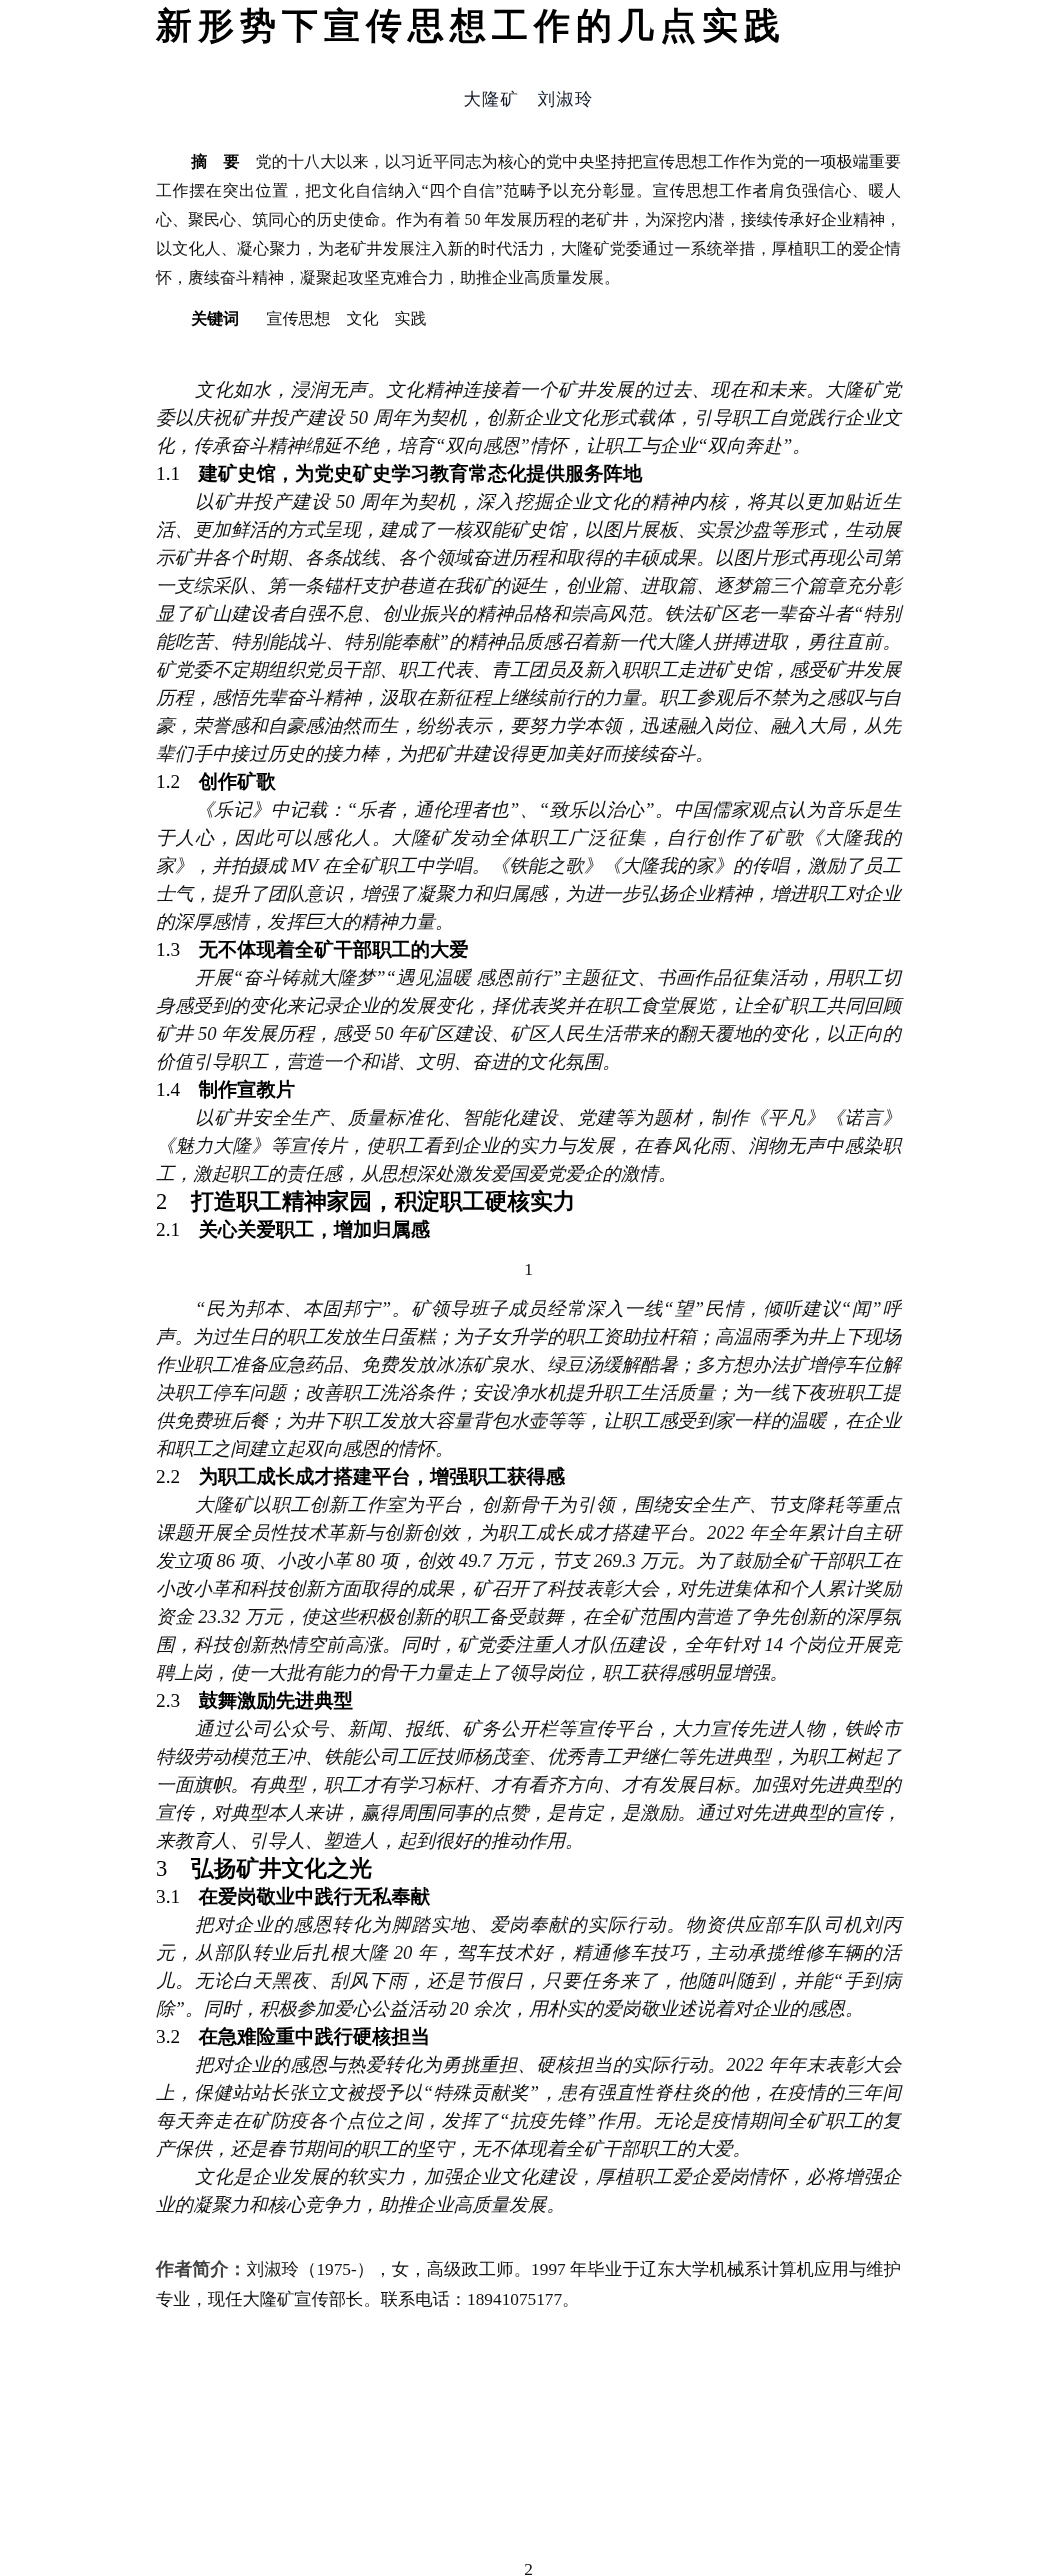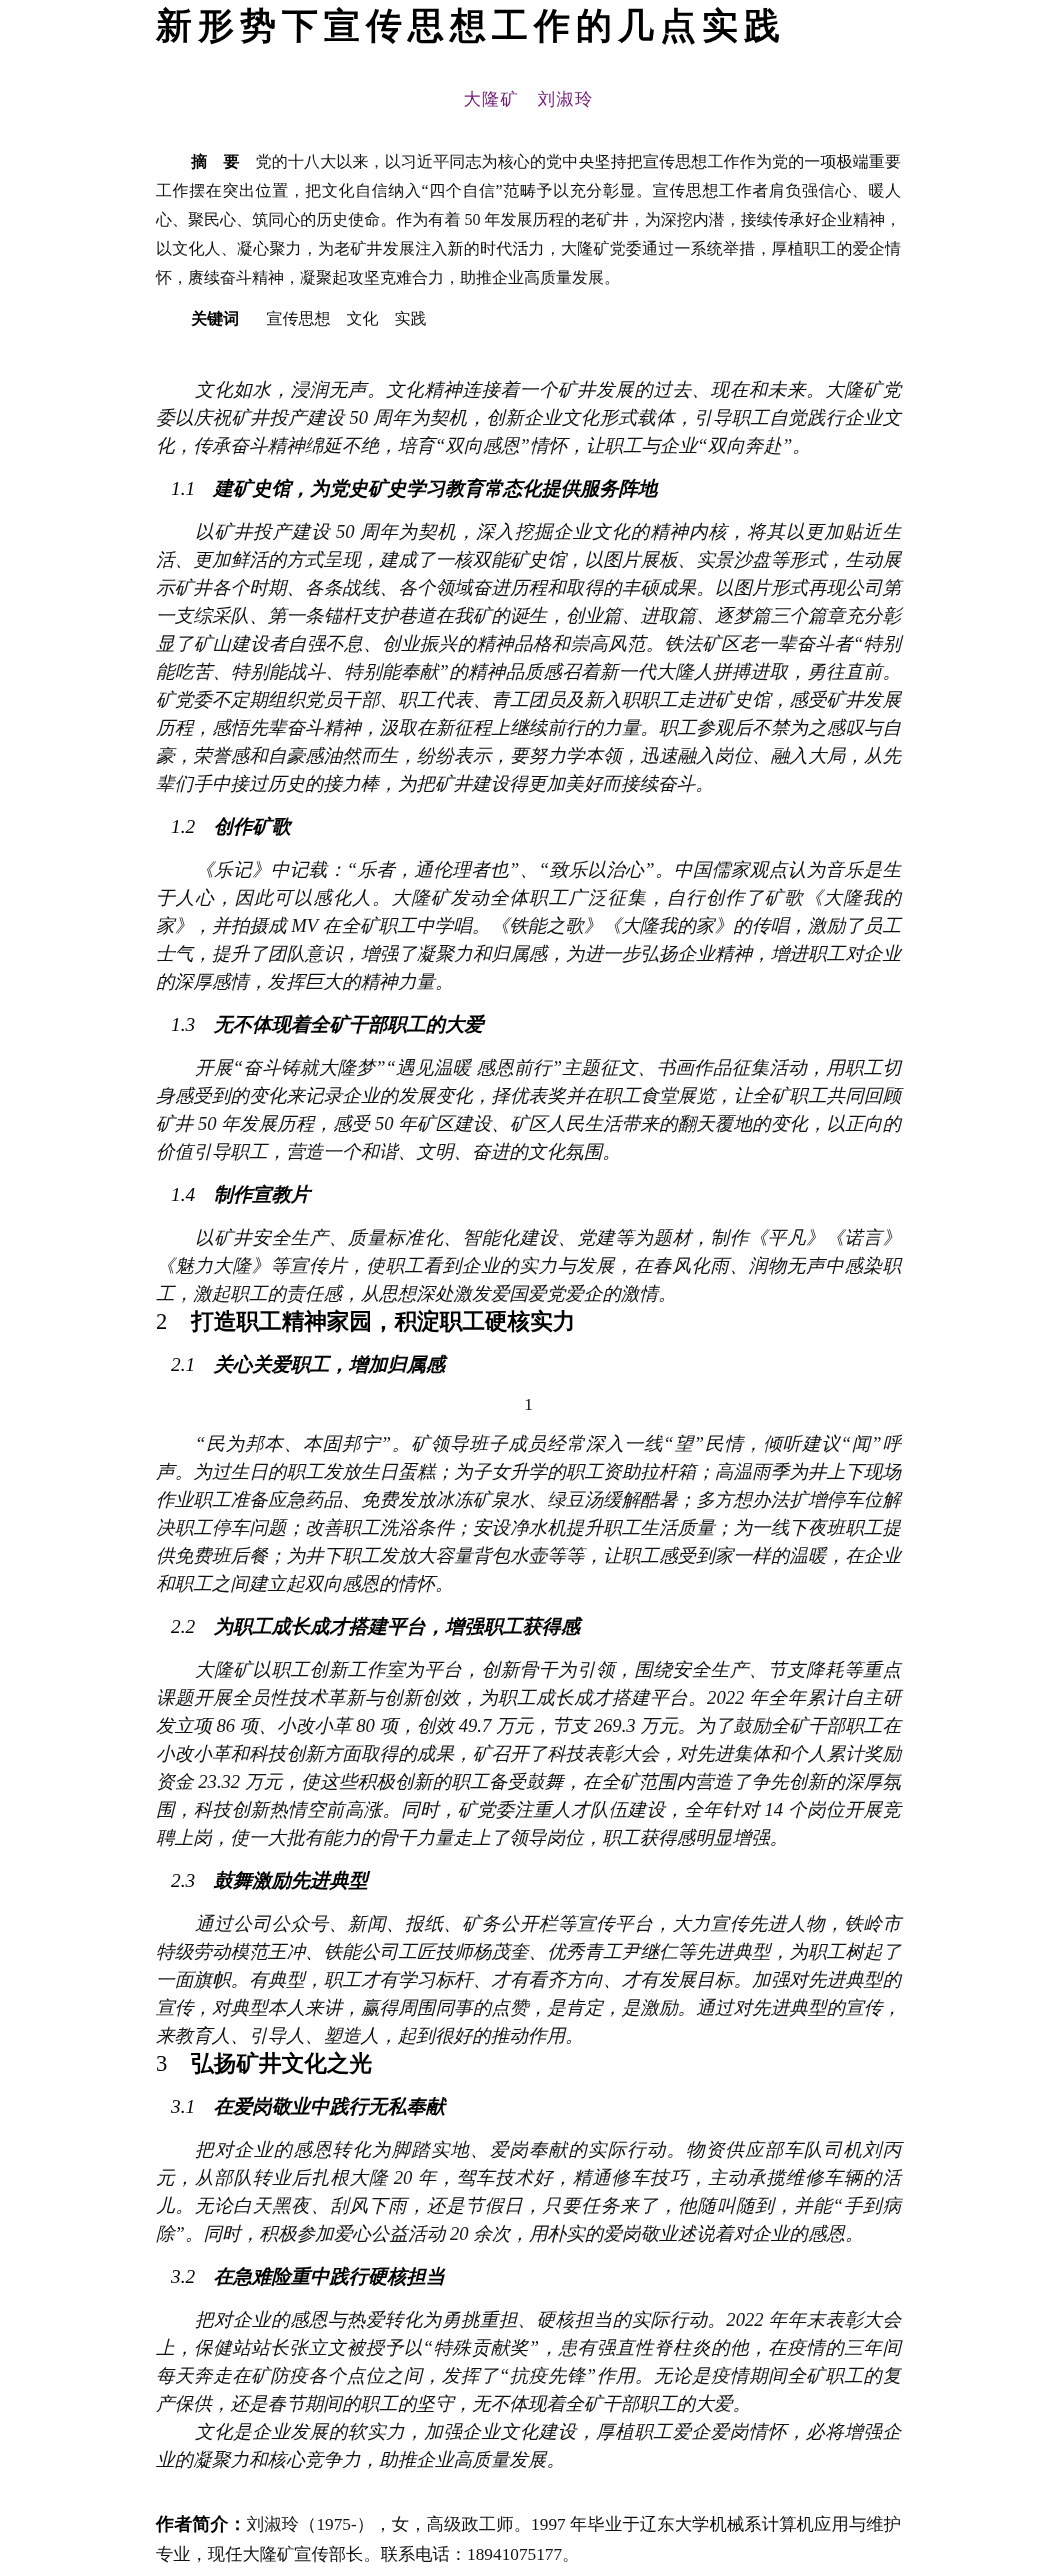--- a/index.html
+++ b/index.html
@@ -24,21 +24,21 @@
     letter-spacing: 6px;
     text-align: left;
     color: #000000;
   }
   .author-line {
     margin-top: 43px;
     font-size: 17.3px;
     line-height: 21px;
     letter-spacing: 1.3px;
     text-align: center;
-    color: #701a75;
+    color: #0f172a;
   }
   .abstract-p {
     margin: 37px 0 0 0;
     font-size: 16px;
     line-height: 29px;
     text-align: justify;
     text-indent: 2.2em;
   }
   .abstract-p .label {
     font-family: "Liberation Sans", sans-serif;
@@ -60,27 +60,26 @@
   }
   .h1 {
     margin: 0;
     font-family: "Liberation Sans", sans-serif;
     font-weight: bold;
     font-size: 22.6px;
     line-height: 28px;
     color: #000000;
   }
   .h2 {
-    margin: 15px;
+    margin: 0;
     font-family: "Liberation Sans", sans-serif;
     font-weight: bold;
     font-size: 19.3px;
     line-height: 28px;
     color: #000000;
-    font-style: italic;
   }
   .sec-num {
     font-family: "Liberation Serif", serif;
     font-weight: normal;
   }
   .h1 .sec-num { margin-right: 24px; }
   .h2 .sec-num { margin-right: 18.6px; }
   .body-p {
     margin: 0;
     font-size: 18.6px;
@@ -98,21 +97,21 @@
   .bio-p {
     margin: 35px 0 0 0;
     font-size: 17.3px;
     line-height: 30px;
     text-align: justify;
   }
   .bio-p .label {
     font-family: "Liberation Sans", sans-serif;
     font-weight: bold;
     font-size: 18px;
-    color: #000000;
+    color: #404040;
   }
   .footer-page-number {
     margin-top: 245px;
     font-size: 17.3px;
     line-height: 20px;
     text-align: center;
   }
 </style>
 </head>
 <body>

